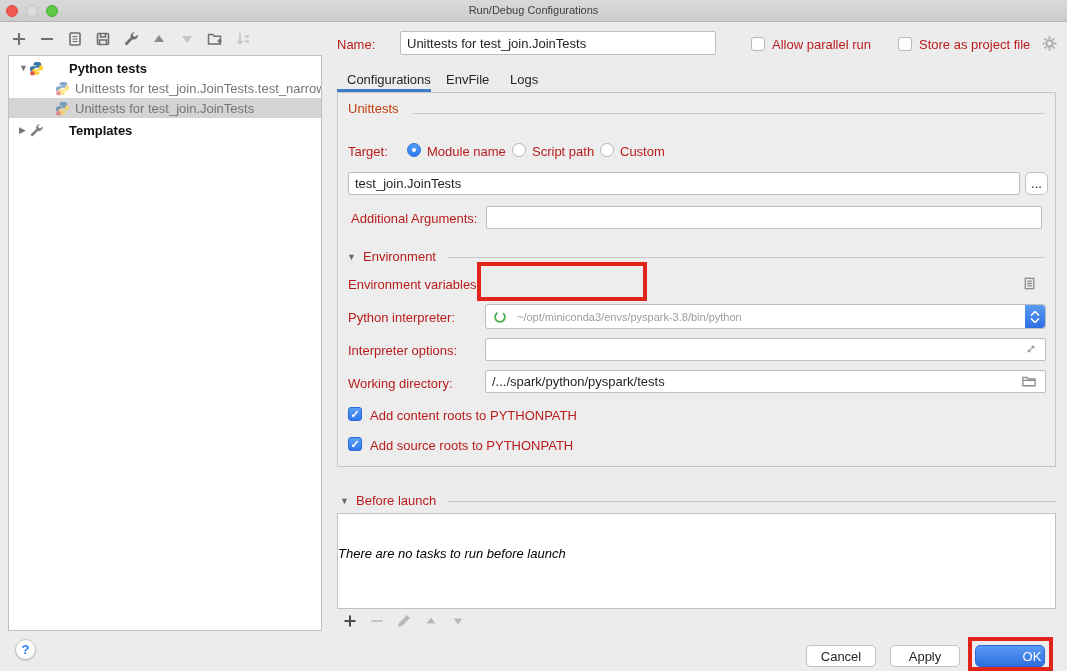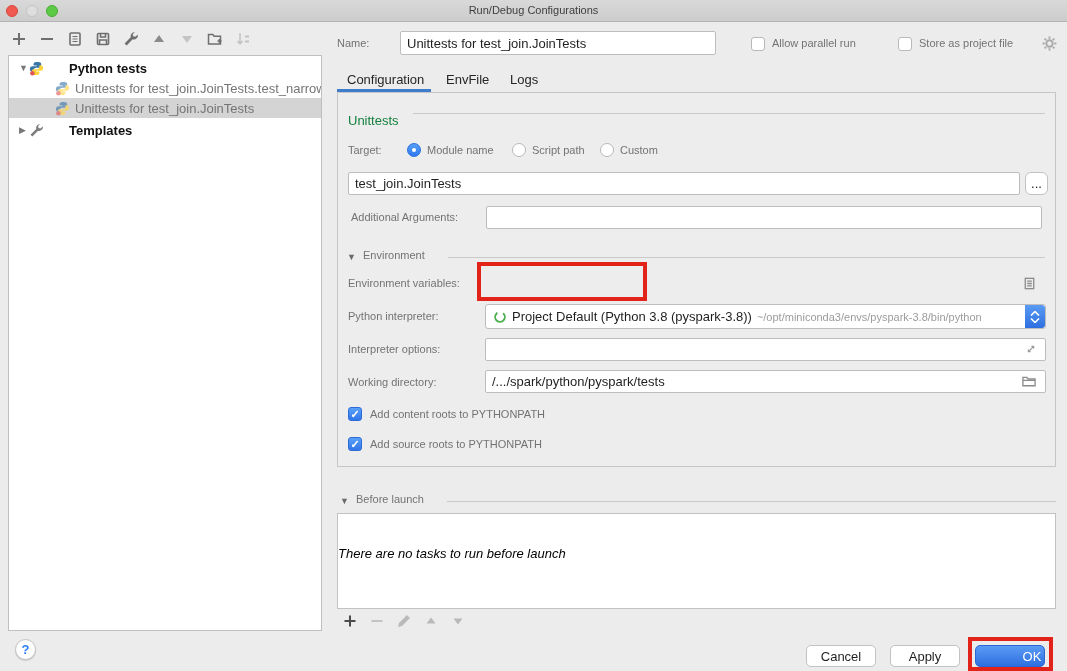--- a/index.html
+++ b/index.html
@@ -35,21 +35,21 @@
   
   .helpbtn { position:absolute; left:15px; top:639px; width:21px; height:21px; border-radius:50%;
              background:#fdfdfd; border:1px solid #c3c3c3; box-shadow:0 1px 1px rgba(0,0,0,.15);
              color:#2c7ef8; font-weight:bold; font-size:13px; text-align:center; line-height:19px; }
 
   
   .input { background:#fff; border:1px solid #bdbdbd; border-radius:2px; font-size:13px;
            padding:0 6px; font-family:"Liberation Sans", sans-serif; color:#1f1f1f; }
   .btn { background:#fff; border:1px solid #c2c2c2; border-radius:5px; font-size:13px;
          font-family:"Liberation Sans", sans-serif; color:#1f1f1f; text-align:center; }
-  .label { font-size:11px; color:#737373; }
+  .label { font-size:13px; color:#b91c1c; }
 
   
   .cb { width:14px; height:14px; border-radius:3px; background:#fff; border:1px solid #b9b9b9; display:inline-block; }
   .cb.checked { background:linear-gradient(#59a1f8,#3276e8); border:1px solid #2d6bd8;
                 color:#fff; font-size:11px; line-height:13px; text-align:center; font-weight:bold; }
   .radio { width:14px; height:14px; border-radius:50%; background:#fff; border:1px solid #b9b9b9; display:inline-block; }
   .radio.sel { background:linear-gradient(#55a0f9,#2f78ef); border:1px solid #2b6ede; position:relative; }
   .radio.sel::after { content:""; position:absolute; left:4px; top:4px; width:4px; height:4px; border-radius:50%; background:#fff; }
 
   
@@ -186,27 +186,27 @@
   <input class="input abs" style="left: 400px; top: 31px; width: 316px; height: 24px;" value="Unittests for test_join.JoinTests">
   <span class="cb abs" style="left:751px; top:37px;"></span>
   <span class="label abs" style="left:772px; top:37px;">Allow parallel run</span>
   <span class="cb abs" style="left:898px; top:37px;"></span>
   <span class="label abs" style="left:919px; top:37px;">Store as project file</span>
   <svg class="abs" style="left:1041px; top:35px; width:17px; height:17px;" viewBox="0 0 16 16" fill="none" stroke="#a9a9a9" stroke-width="1.8">
     <circle cx="8" cy="8" r="3"></circle>
       <path d="M8 1.5v2M8 12.5v2M1.5 8h2M12.5 8h2M3.4 3.4l1.4 1.4M11.2 11.2l1.4 1.4M12.6 3.4l-1.4 1.4M4.8 11.2l-1.4 1.4"></path>
     </svg>
 
-  <span class="tab" style="left:347px;">Configuration</span>
+  <span class="tab" style="left:347px;">Configurations</span>
   <span class="tab" style="left:446px;">EnvFile</span>
   <span class="tab" style="left:510px;">Logs</span>
   <div class="tab-underline"></div>
 
   <div class="panel">
-    <span class="abs" style="left:10px; top:20px; color:#15803d;">Unittests</span>
+    <span class="abs" style="left:10px; top:8px; color:#c2410c;">Unittests</span>
     <div class="sectline" style="left:75px; right:10px; top:20px;"></div>
 
     
     <span class="label abs" style="left:10px; top:51px;">Target:</span>
     <span class="radio sel abs" style="left:69px; top:50px;"></span>
     <span class="label abs" style="left:89px; top:51px;">Module name</span>
     <span class="radio abs" style="left:174px; top:50px;"></span>
     <span class="label abs" style="left:194px; top:51px;">Script path</span>
     <span class="radio abs" style="left:262px; top:50px;"></span>
     <span class="label abs" style="left:282px; top:51px;">Custom</span>
@@ -231,21 +231,20 @@
         <path d="M5.5 5.5h5M5.5 8h5M5.5 10.5h5"></path>
       </svg>
     <div class="redbox" style="left:139px; top:169px; width:170px; height:39px;"></div>
 
     
     <span class="label abs" style="left:10px; top:217px;">Python interpreter:</span>
     <div class="selectfield" style="left:147px; top:211px; width:561px; height:25px;">
       <svg style="width:14px; height:14px; margin:0 5px 0 7px; flex:0 0 auto;" viewBox="0 0 16 16">
         <circle cx="8" cy="8" r="5.5" fill="none" stroke="#4caf50" stroke-width="2.2" stroke-dasharray="27 8" transform="rotate(-50 8 8)"></circle>
         </svg>
-      <span style="white-space:nowrap;">Project Default (Python 3.8 (pyspark-3.8))</span>
       <span class="graypath" style="margin-left:5px; white-space:nowrap;">~/opt/miniconda3/envs/pyspark-3.8/bin/python</span>
       <span class="stepper">
         <svg viewBox="0 0 10 5">
             <path d="M1 4.5L5 .5l4 4" fill="none" stroke="#fff" stroke-width="1.6"></path>
           </svg>
         <svg viewBox="0 0 10 5">
             <path d="M1 .5l4 4 4-4" fill="none" stroke="#fff" stroke-width="1.6"></path>
           </svg>
       </span>
     </div>

